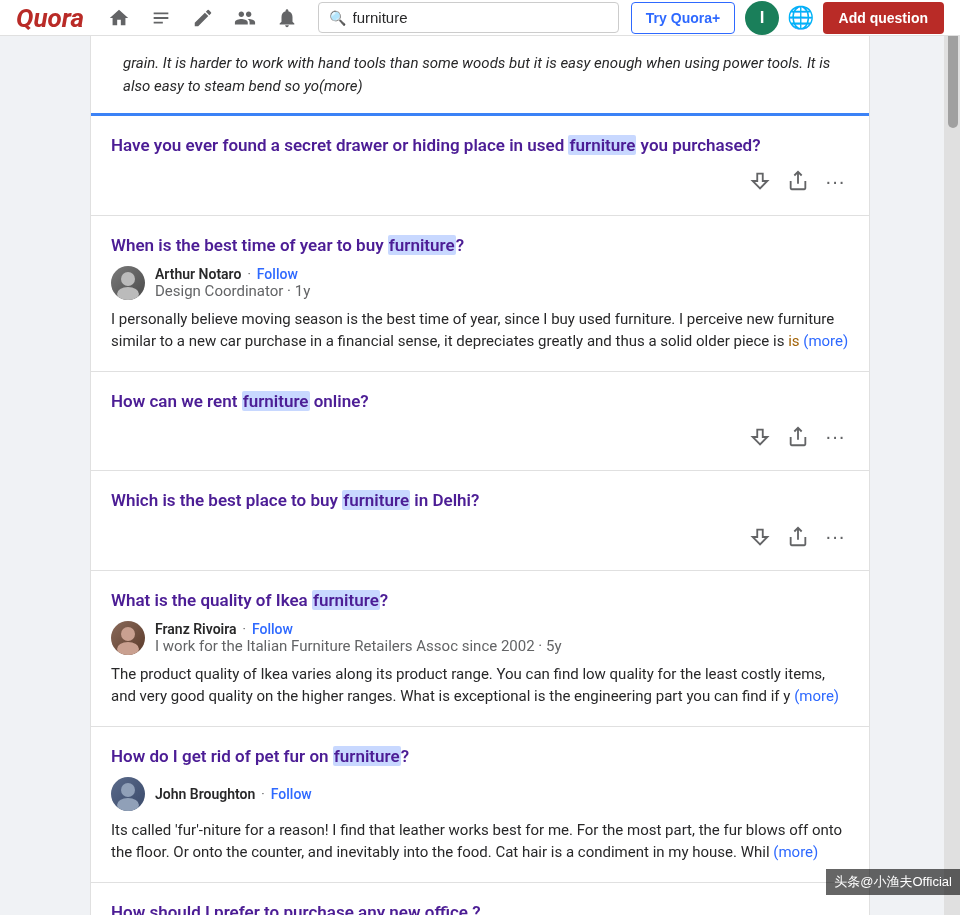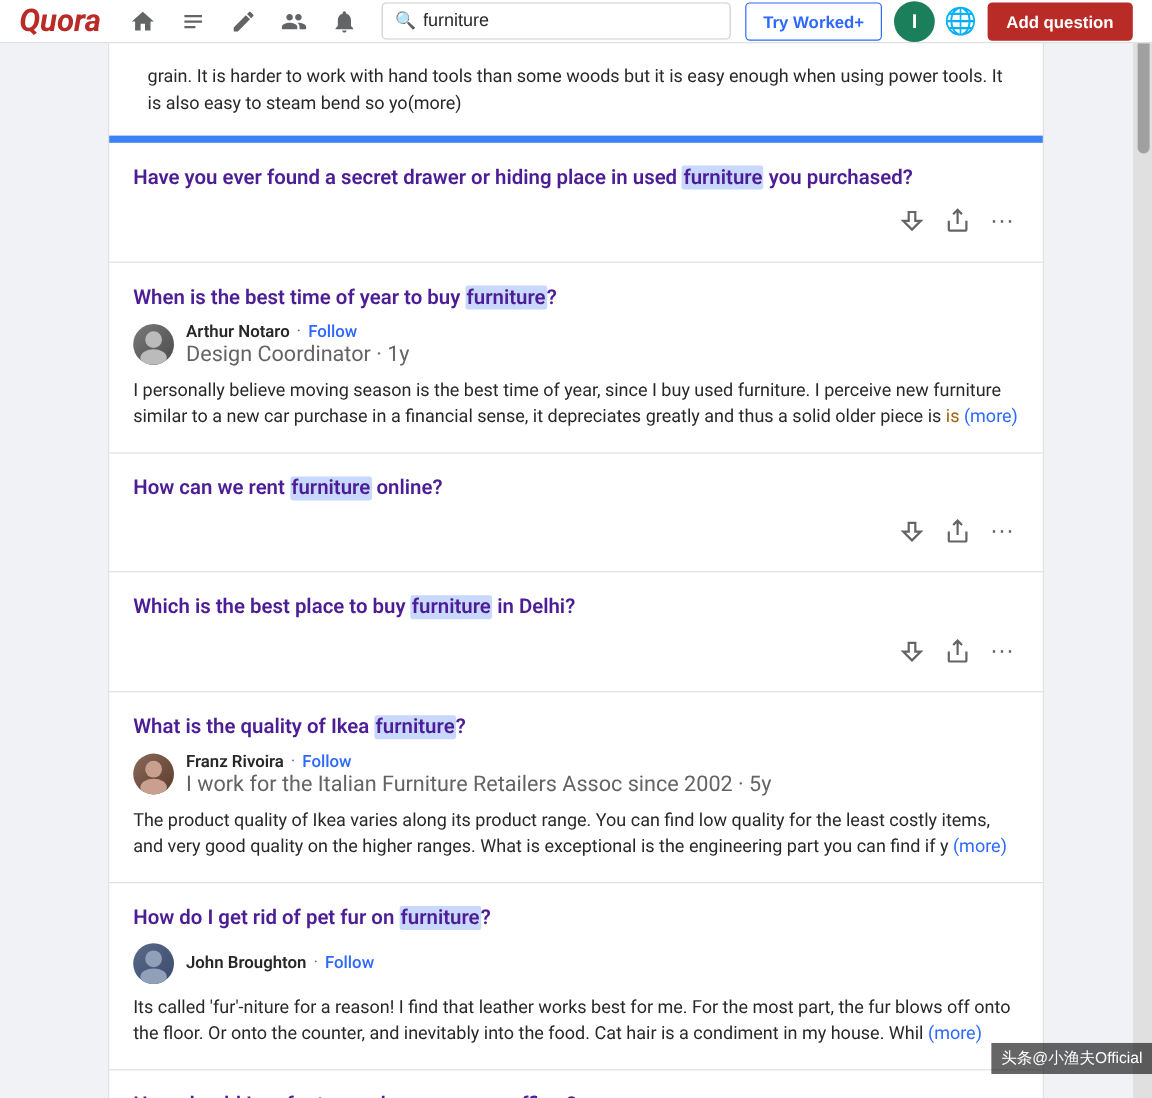--- a/index.html
+++ b/index.html
@@ -63,37 +63,37 @@
     .answer-preview-text .more-link { color: #2e69ff; cursor: pointer; }
     .answer-preview-text .fade { color: #a16207; }
 
     .author-row { display: flex; align-items: center; margin: 8px 0 4px; }
     .author-avatar { width: 34px; height: 34px; border-radius: 50%; background: #888; margin-right: 10px; overflow: hidden; flex-shrink: 0; }
     .author-info { display: flex; flex-direction: column; }
     .author-name-row { display: flex; align-items: center; gap: 6px; }
     .author-name { font-weight: 600; font-size: 14px; color: #282829; }
     .author-dot { color: #636466; font-size: 13px; }
     .follow-link { color: #2e69ff; font-size: 14px; font-weight: 500; cursor: pointer; text-decoration: none; }
-    .author-meta { font-size: 18px; color: #636466; }
+    .author-meta { font-size: 15px; color: #636466; }
 
     .action-row { display: flex; align-items: center; justify-content: flex-end; gap: 8px; margin-top: 8px; }
     .action-btn { background: none; border: none; cursor: pointer; color: #636466; font-size: 20px; display: flex; align-items: center; justify-content: center; padding: 4px; }
 
     
     .watermark {
       position: fixed; bottom: 20px; right: 0; background: rgba(0,0,0,0.6);
       color: #fff; font-size: 13px; padding: 4px 8px; font-family: sans-serif;
     }
 
     
     .avatar-arthur { background: linear-gradient(135deg, #7a7a7a 0%, #4a4a4a 100%); }
     .avatar-franz { background: linear-gradient(135deg, #8a6a5a 0%, #5a3a2a 100%); }
     .avatar-john { background: linear-gradient(135deg, #5a6a8a 0%, #3a4a6a 100%); }
 
-    .top-text-item { padding: 16px 32px; border-bottom: 6px solid #3b82f6; }
+    .top-text-item { padding: 16px 32px; border-bottom: 3px solid #3b82f6; font-style: italic; }
     .top-text { font-size: 15px; color: #282829; line-height: 1.5; }
   </style>
 </head>
 <body>
 
 <nav class="navbar">
   <span class="navbar-logo">Quora</span>
   <div class="navbar-icons">
     <div class="nav-icon" title="Home">
       <svg width="22" height="22" viewBox="0 0 24 24" fill="currentColor">
@@ -118,21 +118,21 @@
     <div class="nav-icon" title="Notifications">
       <svg width="22" height="22" viewBox="0 0 24 24" fill="currentColor">
           <path d="M12 22c1.1 0 2-.9 2-2h-4c0 1.1.9 2 2 2zm6-6V11c0-3.07-1.64-5.64-4.5-6.32V4c0-.83-.67-1.5-1.5-1.5s-1.5.67-1.5 1.5v.68C7.63 5.36 6 7.92 6 11v5l-2 2v1h16v-1l-2-2z"></path>
         </svg>
     </div>
   </div>
   <div class="search-bar">
     <span class="search-icon-inner">🔍</span>
     <input type="text" value="furniture" style="">
   </div>
-  <button class="try-quora-btn">Try Worked+</button>
+  <button class="try-quora-btn">Try Quora+</button>
   <div class="avatar-btn">I</div>
   <div class="globe-btn">🌐</div>
   <button class="add-question-btn">Add question</button>
 </nav>
 
 <div class="main-content">
   <div class="feed">
 
     <div class="top-text-item">
       <span class="top-text">grain. It is harder to work with hand tools than some woods but it is easy enough when using power tools. It is also easy to steam bend so yo</span><span class="more-link">(more)</span>

